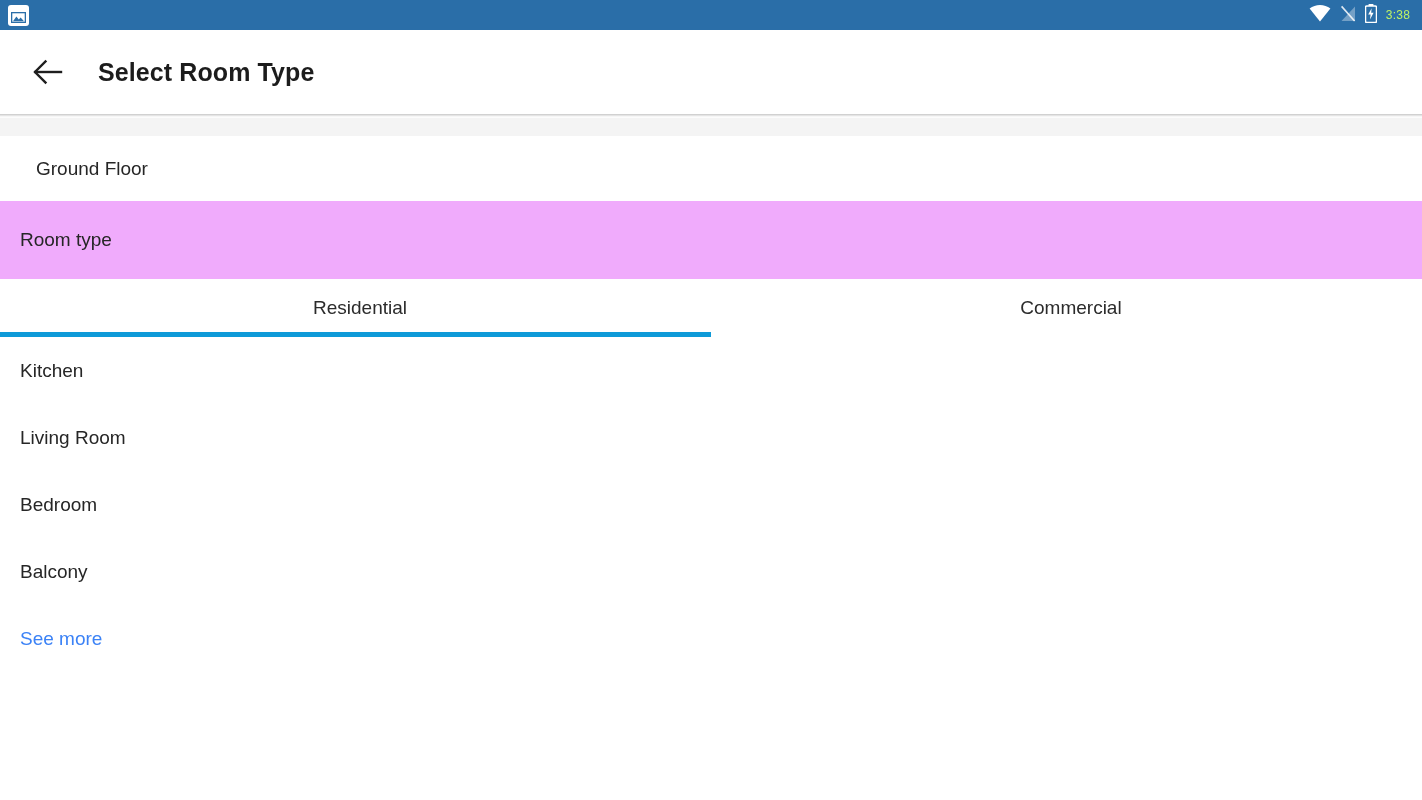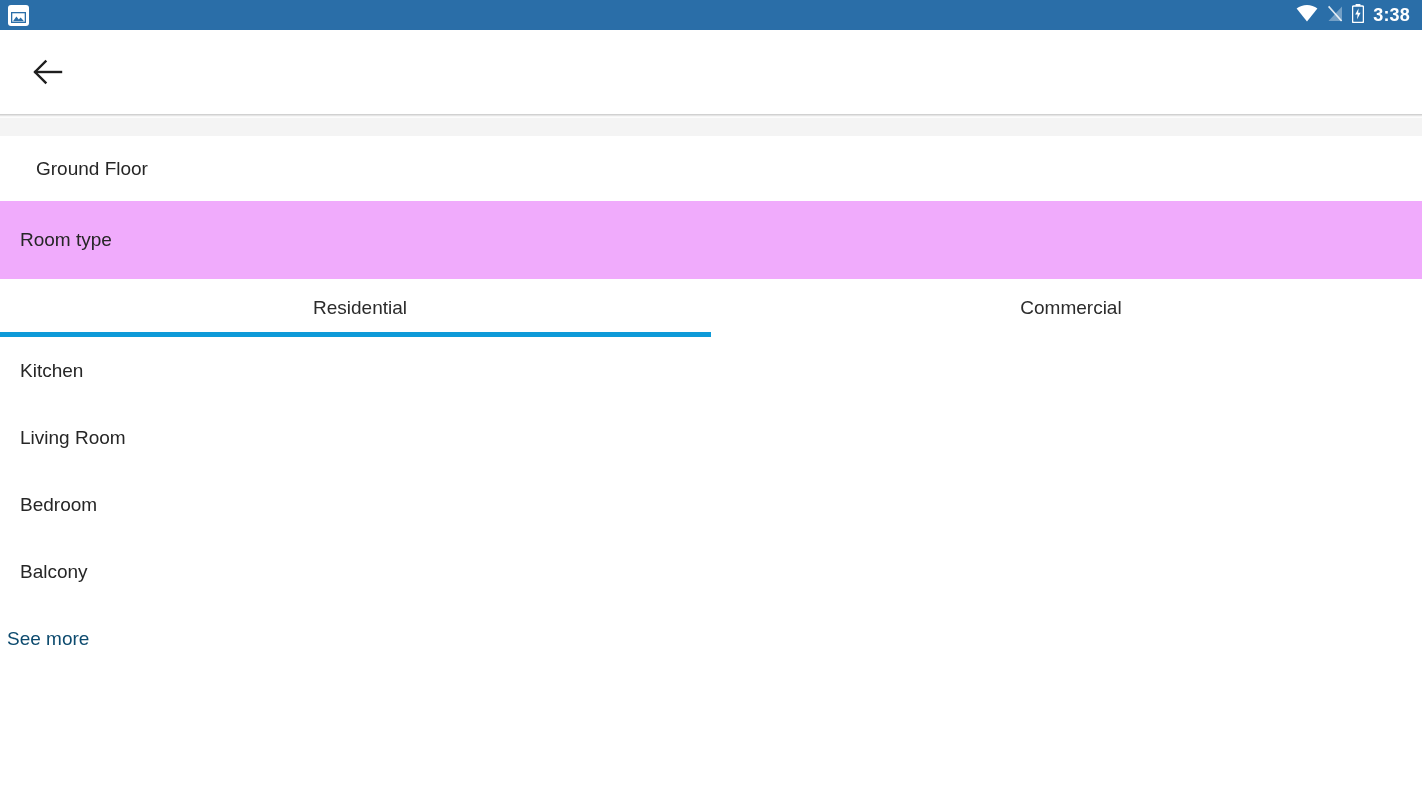--- a/index.html
+++ b/index.html
@@ -37,23 +37,23 @@
 
   .notif-icon {
     width:21px; height:21px;
     background:#ffffff;
     border-radius:3px;
     display:flex; align-items:flex-end; justify-content:center;
     padding-bottom:3px;
   }
 
   .sb-time {
-    color:#ffffff;
-    font-size:18px;
-    font-weight:700;
+    color:#bef264;
+    font-size:12px;
+    font-weight:400;
     letter-spacing:0.2px;
     line-height:30px;
   }
 
   
   .appbar {
     position:absolute;
     top:30px; left:0;
     width:1422px;
     height:84px;
@@ -165,23 +165,23 @@
     color:#262626;
     font-weight:400;
   }
   .see-more {
     height:67px;
     display:flex;
     align-items:center;
     cursor:pointer;
   }
   .see-more-label {
-    margin-left:7px;
-    font-size:19px;
-    color:#0c4a6e;
+    margin-left:20px;
+    font-size:19px;
+    color:#3b82f6;
     font-weight:400;
   }
 </style>
 </head>
 <body>
 
 <div id="screen">
 
   <div class="statusbar">
     <div class="sb-left">
@@ -216,20 +216,21 @@
     </div>
   </div>
 
   <div class="appbar">
     <div class="back-btn">
       <svg width="30" height="26" viewBox="0 0 30 26" aria-hidden="true">
         <line x1="2.5" y1="13" x2="28" y2="13" stroke="#1e1e1e" stroke-width="2.4" stroke-linecap="square"></line>
         <polyline points="12.5,2.5 2,13 12.5,23.5" fill="none" stroke="#1e1e1e" stroke-width="2.4" stroke-linecap="square" stroke-linejoin="miter"></polyline>
       </svg>
     </div>
+    <div class="appbar-title">Select Room Type</div>
   </div>
   <div class="appbar-shadow"></div>
 
   <div class="gap-strip"></div>
 
   <div class="row-floor">
     <span class="row-label">Ground Floor</span>
   </div>
 
   <div class="row-roomtype">

